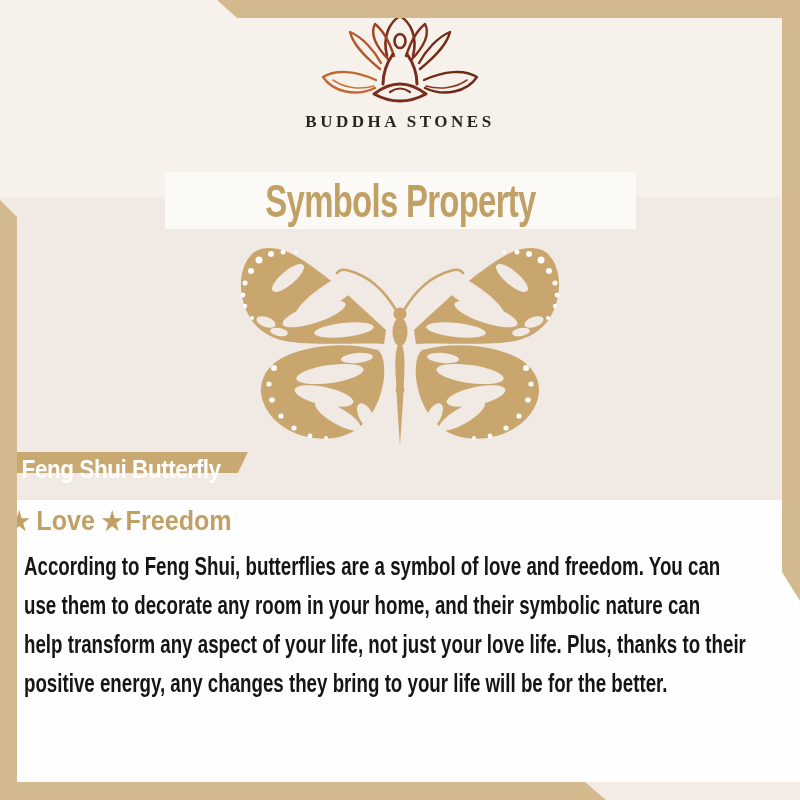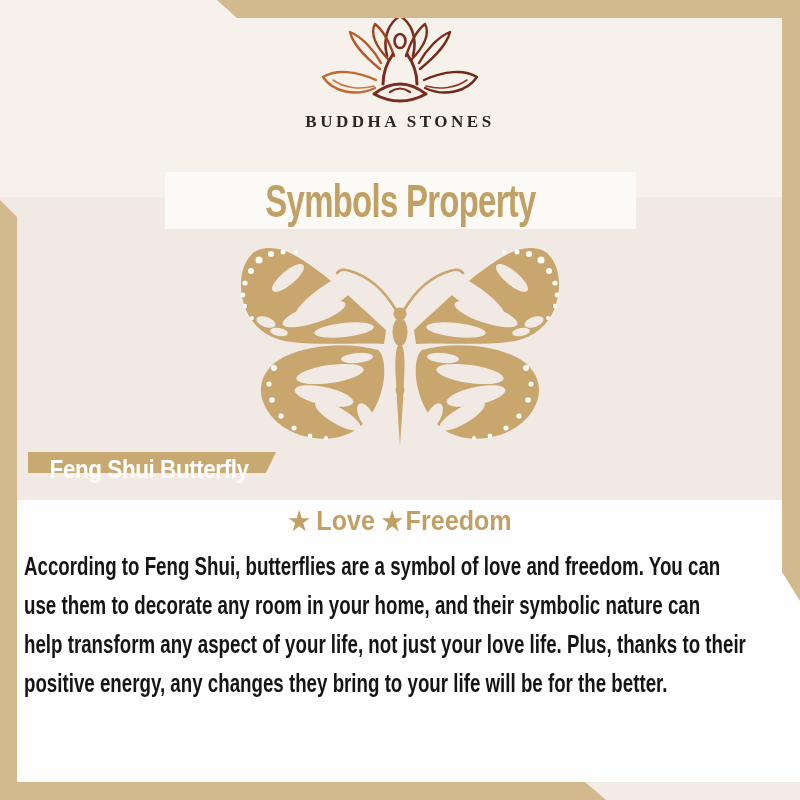--- a/index.html
+++ b/index.html
@@ -36,30 +36,29 @@
   
   #butterfly{left:226px;top:238px;width:348px;height:214px;}
   .bf-gold{fill:var(--butterfly-gold,#c9a66d);}
   .bf-cell{fill:var(--section-mid,#f1e9e3);}
   .bf-dot{fill:#fdfcfa;}
   .bf-line{stroke:var(--butterfly-gold,#c9a66d);fill:none;stroke-linecap:round;}
   
   .label-bar{
     left:0;top:452px;width:250px;height:21px;background:var(--label-bar-tan,#c7a971);
     clip-path:polygon(0 0,248px 0,231px 35px,0 35px);
-    margin-left:28px;
   }
   .label-bar span{
     display:block;padding-left:24px;line-height:34px;white-space:nowrap;
     font-size:25px;font-weight:700;letter-spacing:-0.5px;color:#ffffff;
     transform:scaleX(0.9);transform-origin:0 50%;
   }
   
   .tagline{
-    left:0;top:500px;width:800px;height:42px;text-align:center;line-height:42px;
+    left:0;top:500px;width:800px;height:42px;line-height:42px;
     font-size:27px;font-weight:700;color:var(--gold-text,#c0a064);white-space:nowrap;
   }
   .tagline .inner{display:inline-block;transform:scaleX(0.93);transform-origin:50% 50%;}
   .tagline .star{font-size:0.95em;}
   .tagline .s1{margin-right:7px;}
   .tagline .s2{margin-left:7px;margin-right:3px;}
   
   .desc{left:24px;top:547px;width:776px;color:var(--text-dark,#151515);}
   .desc-line{
     font-size:26px;font-weight:700;letter-spacing:0;line-height:39px;white-space:nowrap;

